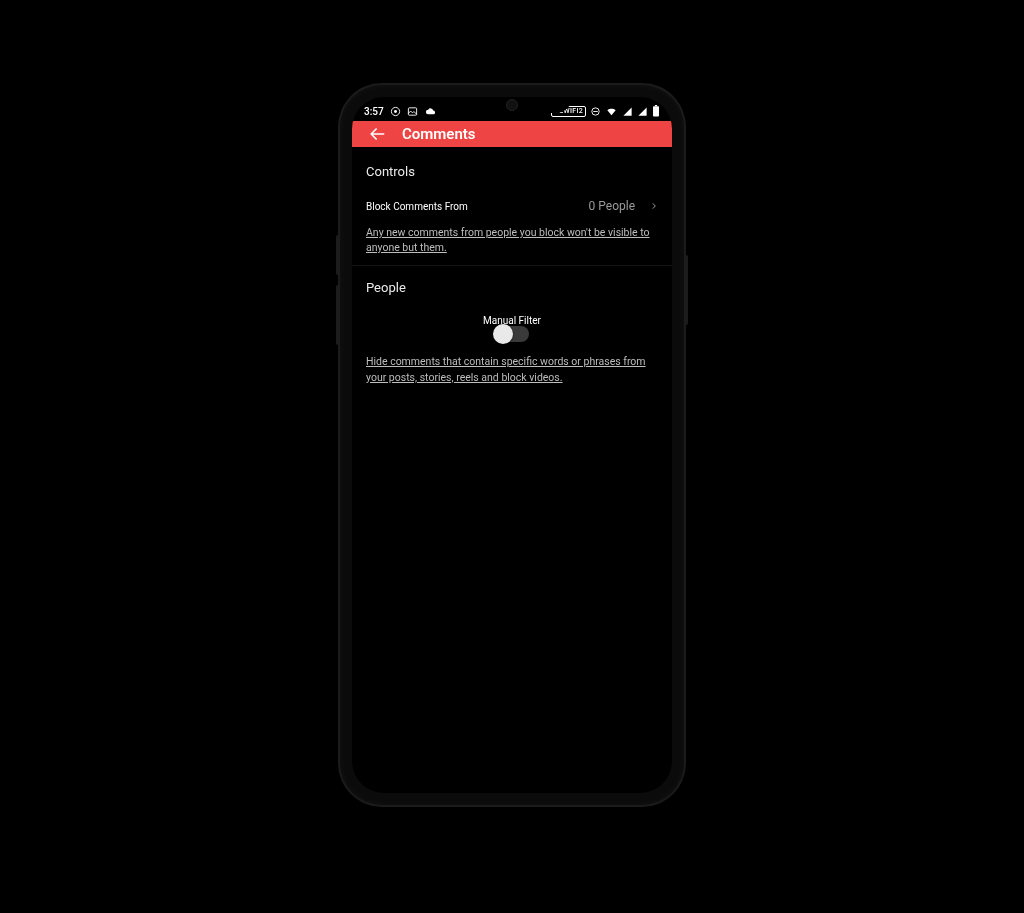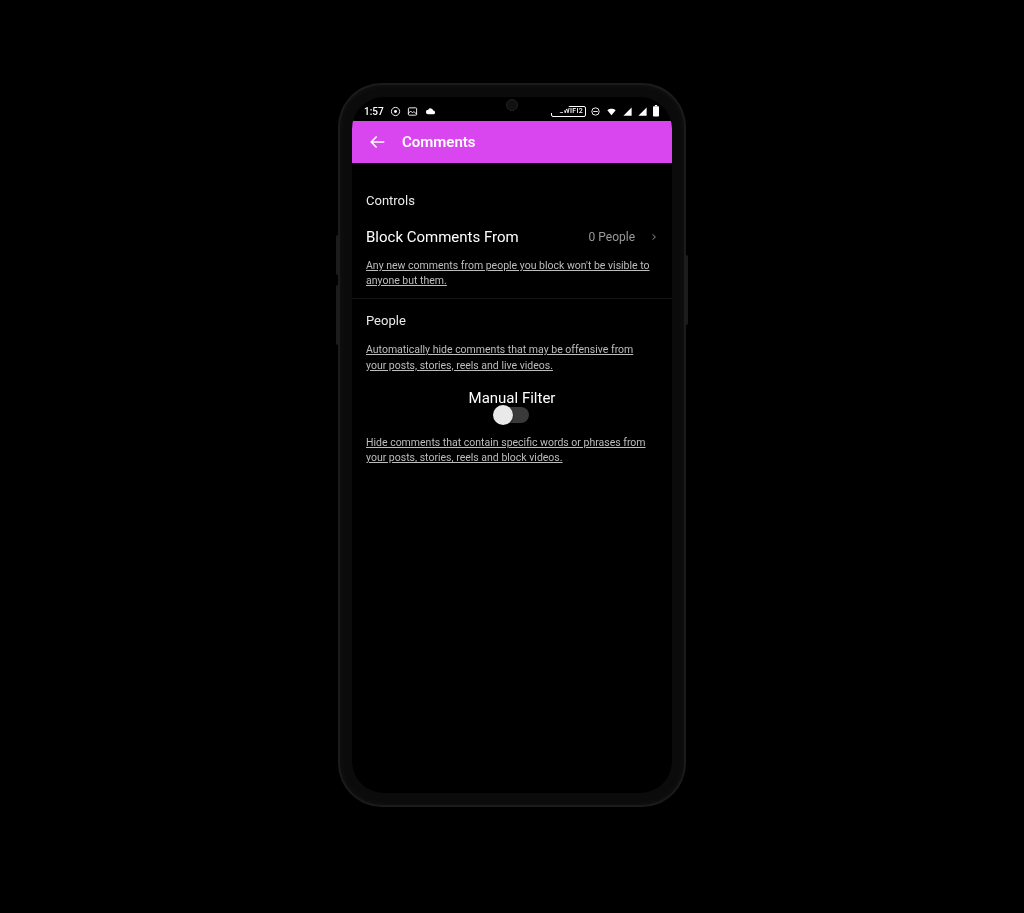--- a/index.html
+++ b/index.html
@@ -60,34 +60,34 @@
   .status-left{display:flex;align-items:center;gap:6px;}
   .status-right{display:flex;align-items:center;gap:4px;}
   .ic{display:inline-flex;align-items:center;justify-content:center;}
   .vowifi{
     font-size:7px;border:1px solid #fff;border-radius:2px;padding:0 2px;line-height:9px;
     letter-spacing:0.3px;
   }
   
   .appbar{
     display:flex;align-items:center;gap:14px;
-    padding:10px 14px;
-    background:#d946ef;
+    padding:2px 14px;
+    background:#ef4444;
     color:#fff;
   }
   .back-btn{width:22px;height:22px;display:flex;align-items:center;justify-content:center;cursor:pointer;}
   .appbar-title{font-size:15px;font-weight:600;}
   
-  .content{padding:16px 14px 0 14px;color:#fff;}
+  .content{padding:3px 14px 0 14px;color:#fff;}
   .section-title{font-size:13px;font-weight:400;color:#eaeaea;margin-top:14px;margin-bottom:14px;}
   .row{
     display:flex;align-items:center;justify-content:space-between;
     padding:6px 0;
   }
-  .row-main{font-size:15px;color:#fff;}
+  .row-main{font-size:10px;color:#fff;}
   .row-right{display:flex;align-items:center;gap:15px;color:#9a9a9a;font-size:12px;}
   .chev{color:#9a9a9a;}
   .desc{font-size:10.5px;line-height:1.45;color:#bdbdbd;margin-top:6px;margin-bottom:10px;padding-right:2px;text-decoration:underline;}
   .divider{height:1px;background:#141414;margin:8px -14px;}
   
   .toggle{position:relative;width:34px;height:16px;border-radius:10px;cursor:pointer;}
   .toggle .track{position:absolute;inset:0;border-radius:10px;}
   .toggle .knob{position:absolute;top:-2px;width:20px;height:20px;border-radius:50%;box-shadow:0 1px 2px rgba(0,0,0,0.6);}
   .toggle.on .track{background:#0a66c2;}
   .toggle.on .knob{right:-2px;background:#1e90ff;}
@@ -106,21 +106,21 @@
     <div class="side-btn btn-right"></div>
 
     <div class="screen">
       <div class="notch">
         <div class="notch-inner"></div>
         <div class="notch-cam"></div>
       </div>
 
       <div class="status">
         <div class="status-left">
-          <span>1:57</span>
+          <span>3:57</span>
           <span class="ic">
             <svg width="11" height="11" viewBox="0 0 24 24">
                 <circle cx="12" cy="12" r="9" fill="none" stroke="#fff" stroke-width="2"></circle>
                 <circle cx="12" cy="12" r="3.2" fill="#fff"></circle>
               </svg>
           </span>
           <span class="ic">
             <svg width="11" height="11" viewBox="0 0 24 24">
                 <rect x="3" y="4" width="18" height="16" rx="2" fill="none" stroke="#fff" stroke-width="2"></rect>
                 <path d="M3 16l5-5 4 4 3-3 6 6" fill="none" stroke="#fff" stroke-width="2"></path>
@@ -189,21 +189,20 @@
                 </svg>
             </span>
           </div>
         </div>
         <div class="desc">Any new comments from people you block won't be visible to anyone but them.</div>
 
         <div class="divider"></div>
 
         <div class="section-title">People</div>
 
-        <div class="desc">Automatically hide comments that may be offensive from your posts, stories, reels and live videos.</div>
 
         <div class="row" style="margin-top:6px;flex-direction:column;">
           <div class="row-main">Manual Filter</div>
           <div class="toggle off">
             <div class="track"></div>
               <div class="knob"></div>
           </div>
         </div>
         <div class="desc">Hide comments that contain specific words or phrases from your posts, stories, reels and block videos.</div>
 

